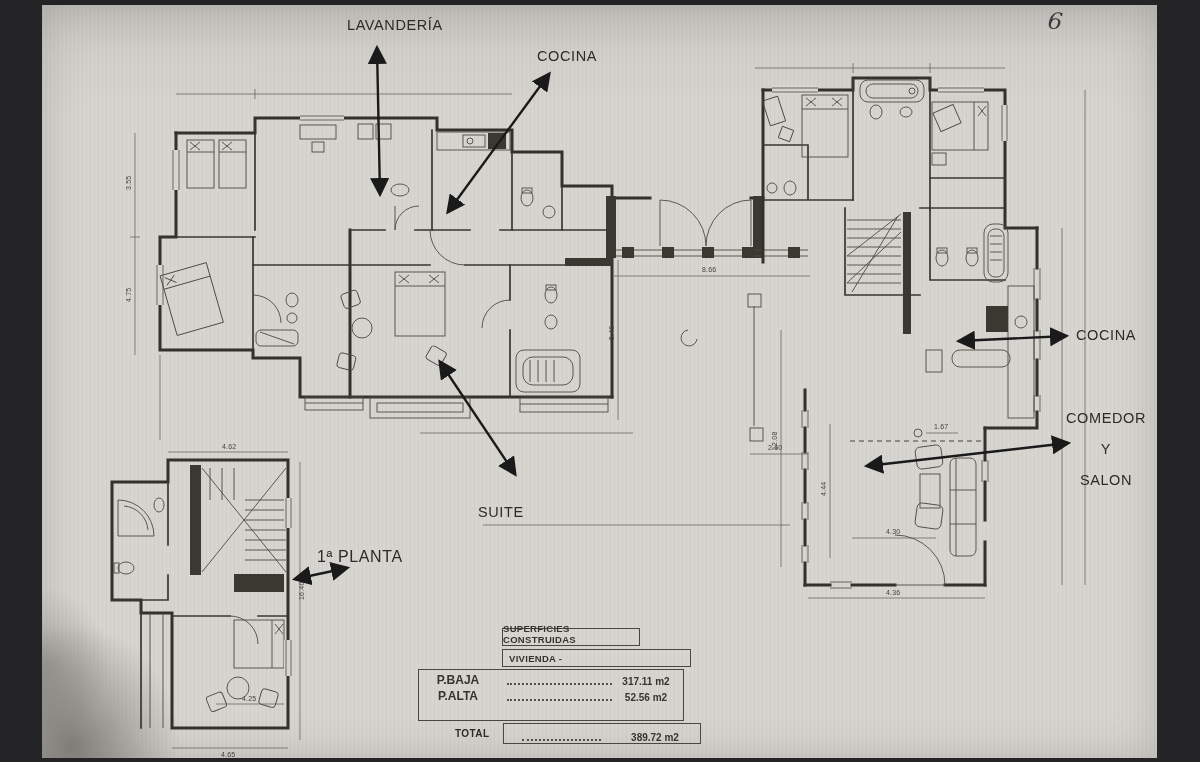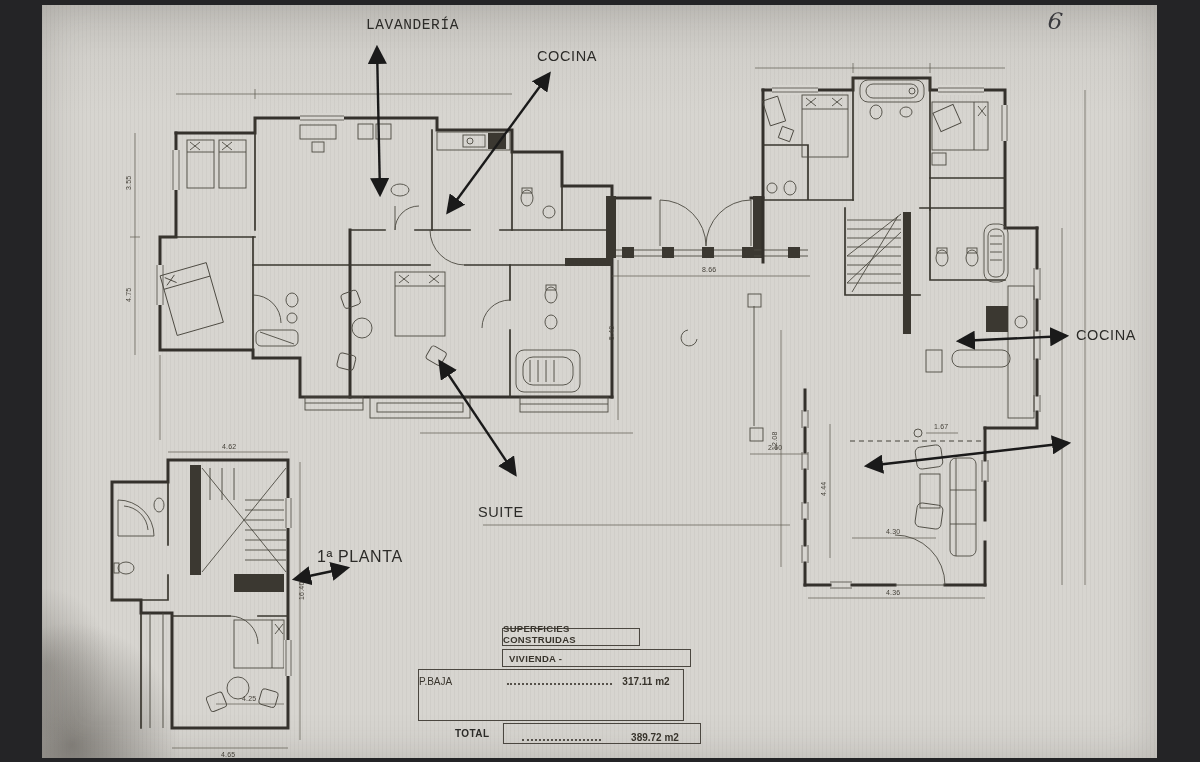--- a/index.html
+++ b/index.html
@@ -28,21 +28,21 @@
   .arr{stroke:#1a1a1a;stroke-width:2.4;fill:none}
   
   .lbl{position:absolute;z-index:3;color:#2c2b28;font-size:14.5px;letter-spacing:.6px;
        white-space:nowrap;font-weight:500;}
   .hand{position:absolute;z-index:3;font-family:"DejaVu Serif",serif;font-style:italic;
         font-size:23px;color:#3a3a3e;transform:rotate(7deg);}
   
   .tbox{position:absolute;z-index:3;border:1.4px solid #4b4740;color:#38342c;}
   .tt{font-weight:bold;font-size:9.5px;letter-spacing:.3px;}
   .trow{display:flex;align-items:flex-end;height:16px;}
-  .tlabel{width:78px;text-align:left;font-weight:normal;font-size:10px;white-space:nowrap;}
+  .tlabel{width:78px;text-align:center;font-weight:bold;font-size:12px;white-space:nowrap;}
   .leader{flex:1;border-bottom:2px dotted #55514a;height:10px;margin:0 3px 2px 10px;}
   .tvalue{font-weight:bold;font-size:10px;white-space:nowrap;text-align:center;min-width:62px;
           padding-right:6px;}
   .comedor-lines{line-height:31px;text-align:center;}
 </style>
 </head>
 <body>
 
 <div class="stage">
   <div class="paper"></div>
@@ -422,40 +422,50 @@
     <g>
       <line class="arr" marker-start="url(#ah)" marker-end="url(#ah)" x1="377" y1="48" x2="380" y2="194"></line>
       <line class="arr" marker-start="url(#ah)" marker-end="url(#ah)" x1="549" y1="74" x2="448" y2="212"></line>
       <line class="arr" marker-start="url(#ah)" marker-end="url(#ah)" x1="1066" y1="336" x2="959" y2="341"></line>
       <line class="arr" marker-start="url(#ah)" marker-end="url(#ah)" x1="1068" y1="443" x2="867" y2="466"></line>
       <line class="arr" marker-start="url(#ah)" marker-end="url(#ah)" x1="440" y1="362" x2="515" y2="474"></line>
       <line class="arr" marker-start="url(#ah)" marker-end="url(#ah)" x1="295" y1="579" x2="347" y2="568"></line>
     </g>
   </svg>
 
-  <div class="lbl" style="left:366px;top:17px;font-family:Liberation Mono, monospace;">LAVANDERÍA</div>
+  <div class="lbl" style="left:347px;top:17px;">LAVANDERÍA</div>
   <div class="lbl" style="left:537px;top:48px;">COCINA</div>
   <div class="lbl" style="left:1076px;top:327px;">COCINA</div>
+  <div class="lbl comedor-lines" style="left:1066px;top:403px;width:80px;">
+    <div>COMEDOR</div>
+    <div>Y</div>
+    <div>SALON</div>
+  </div>
   <div class="lbl" style="left:478px;top:468px;margin-top:36px;">SUITE</div>
   <div class="lbl" style="left:317px;top:548px;font-size:16px;">1ª PLANTA</div>
   <div class="hand" style="left:1048px;top:8px;">6</div>
 
   <div>
     <div class="tbox" style="left:502px;top:628px;width:136px;height:16px;display:flex;align-items:flex-end;justify-content:center;">
       <span class="tt">SUPERFICIES CONSTRUIDAS</span>
     </div>
     <div class="tbox" style="left:502px;top:649px;width:181px;height:16px;display:flex;align-items:center;padding-left:6px;">
       <span class="tt">VIVIENDA -</span>
     </div>
     <div class="tbox" style="left:418px;top:669px;width:264px;height:48px;padding:1px 0;">
       <div class="trow">
         <span class="tlabel">P.BAJA</span>
         <span class="leader"></span>
         <span class="tvalue">317.11 m2</span>
       </div>
+      <div class="trow">
+        <span class="tlabel">P.ALTA</span>
+        <span class="leader"></span>
+        <span class="tvalue">52.56 m2</span>
+      </div>
     </div>
     <div class="lbl tt" style="left:455px;top:728px;font-size:10px;letter-spacing:.4px;">TOTAL</div>
     <div class="tbox trow" style="left:503px;top:723px;width:180px;height:19px;padding:0 8px;gap:20px;">
       <span class="leader"></span>
       <span class="tvalue">389.72 m2</span>
     </div>
   </div>
 </div>
 
 </body></html>

